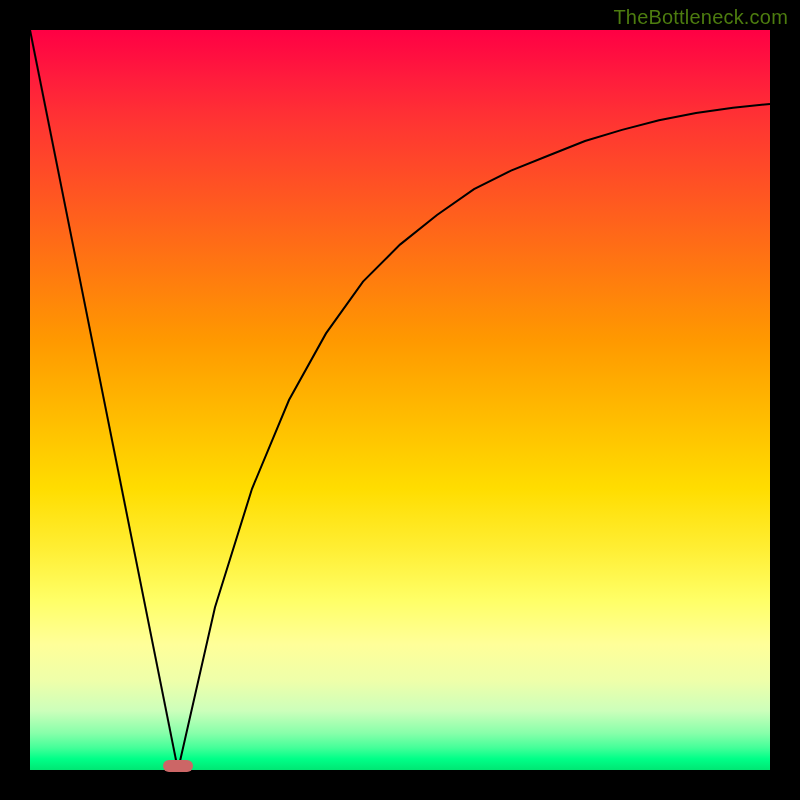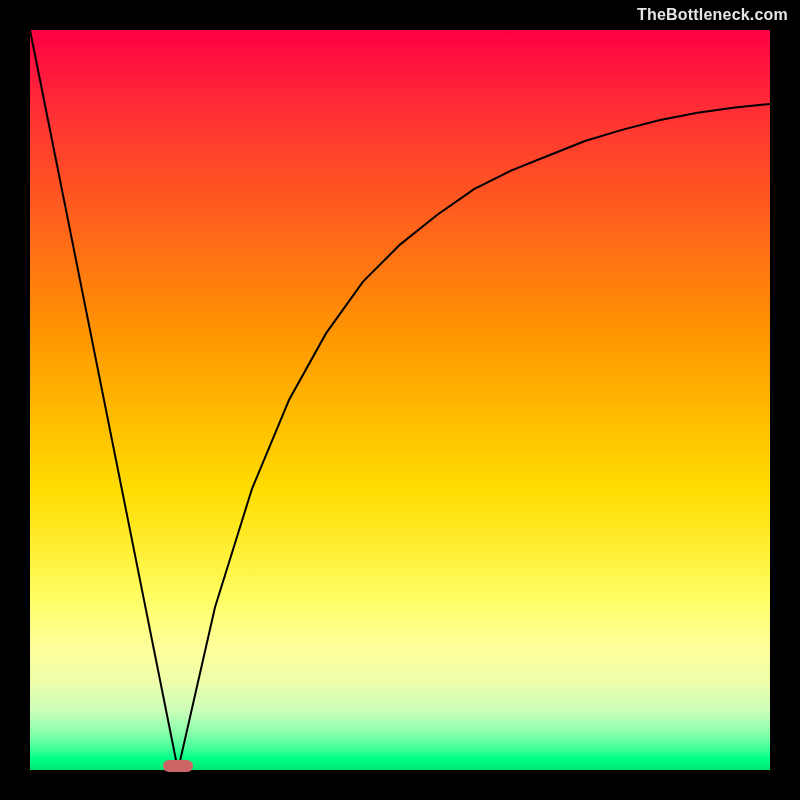--- a/index.html
+++ b/index.html
@@ -57,23 +57,23 @@
     width: 30px;
     height: 12px;
     background: #cc6666;
     border-radius: 6px;
     transform: translate(-50%, -50%);
   }
   .watermark {
     position: absolute;
     top: 6px;
     right: 12px;
-    color: #e5e5e5;
-    font-size: 16px;
-    font-weight: 700;
+    color: #4d7c0f;
+    font-size: 20px;
+    font-weight: 400;
     letter-spacing: 0.2px;
     z-index: 50;
   }
 </style>
 </head>
 <body>
 
 <div class="frame">
 
   <div class="watermark">TheBottleneck.com</div>

